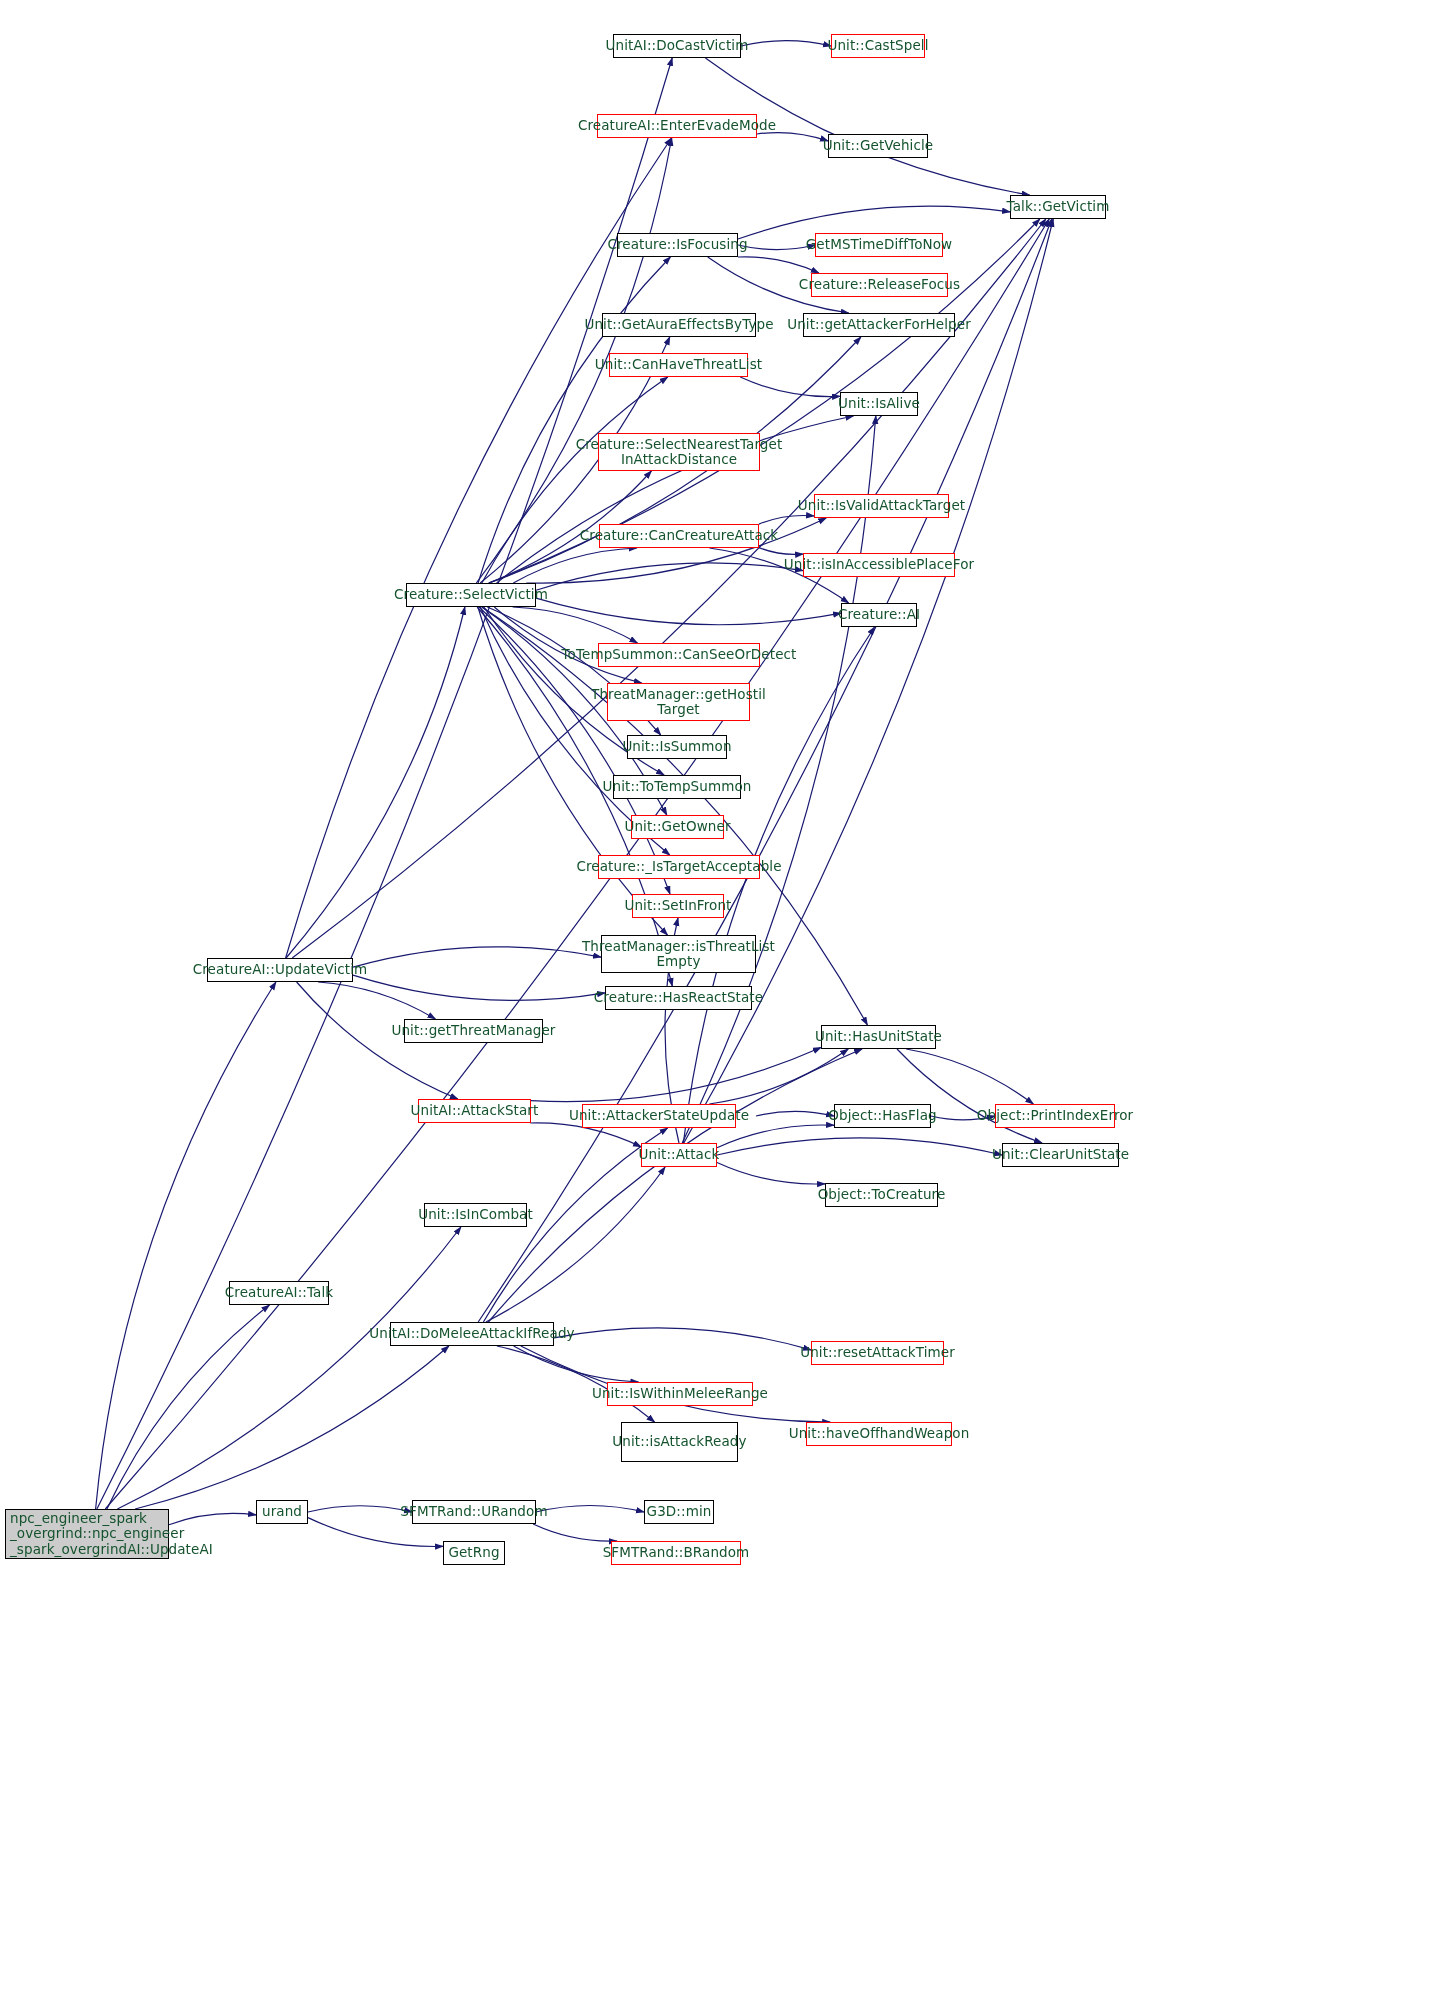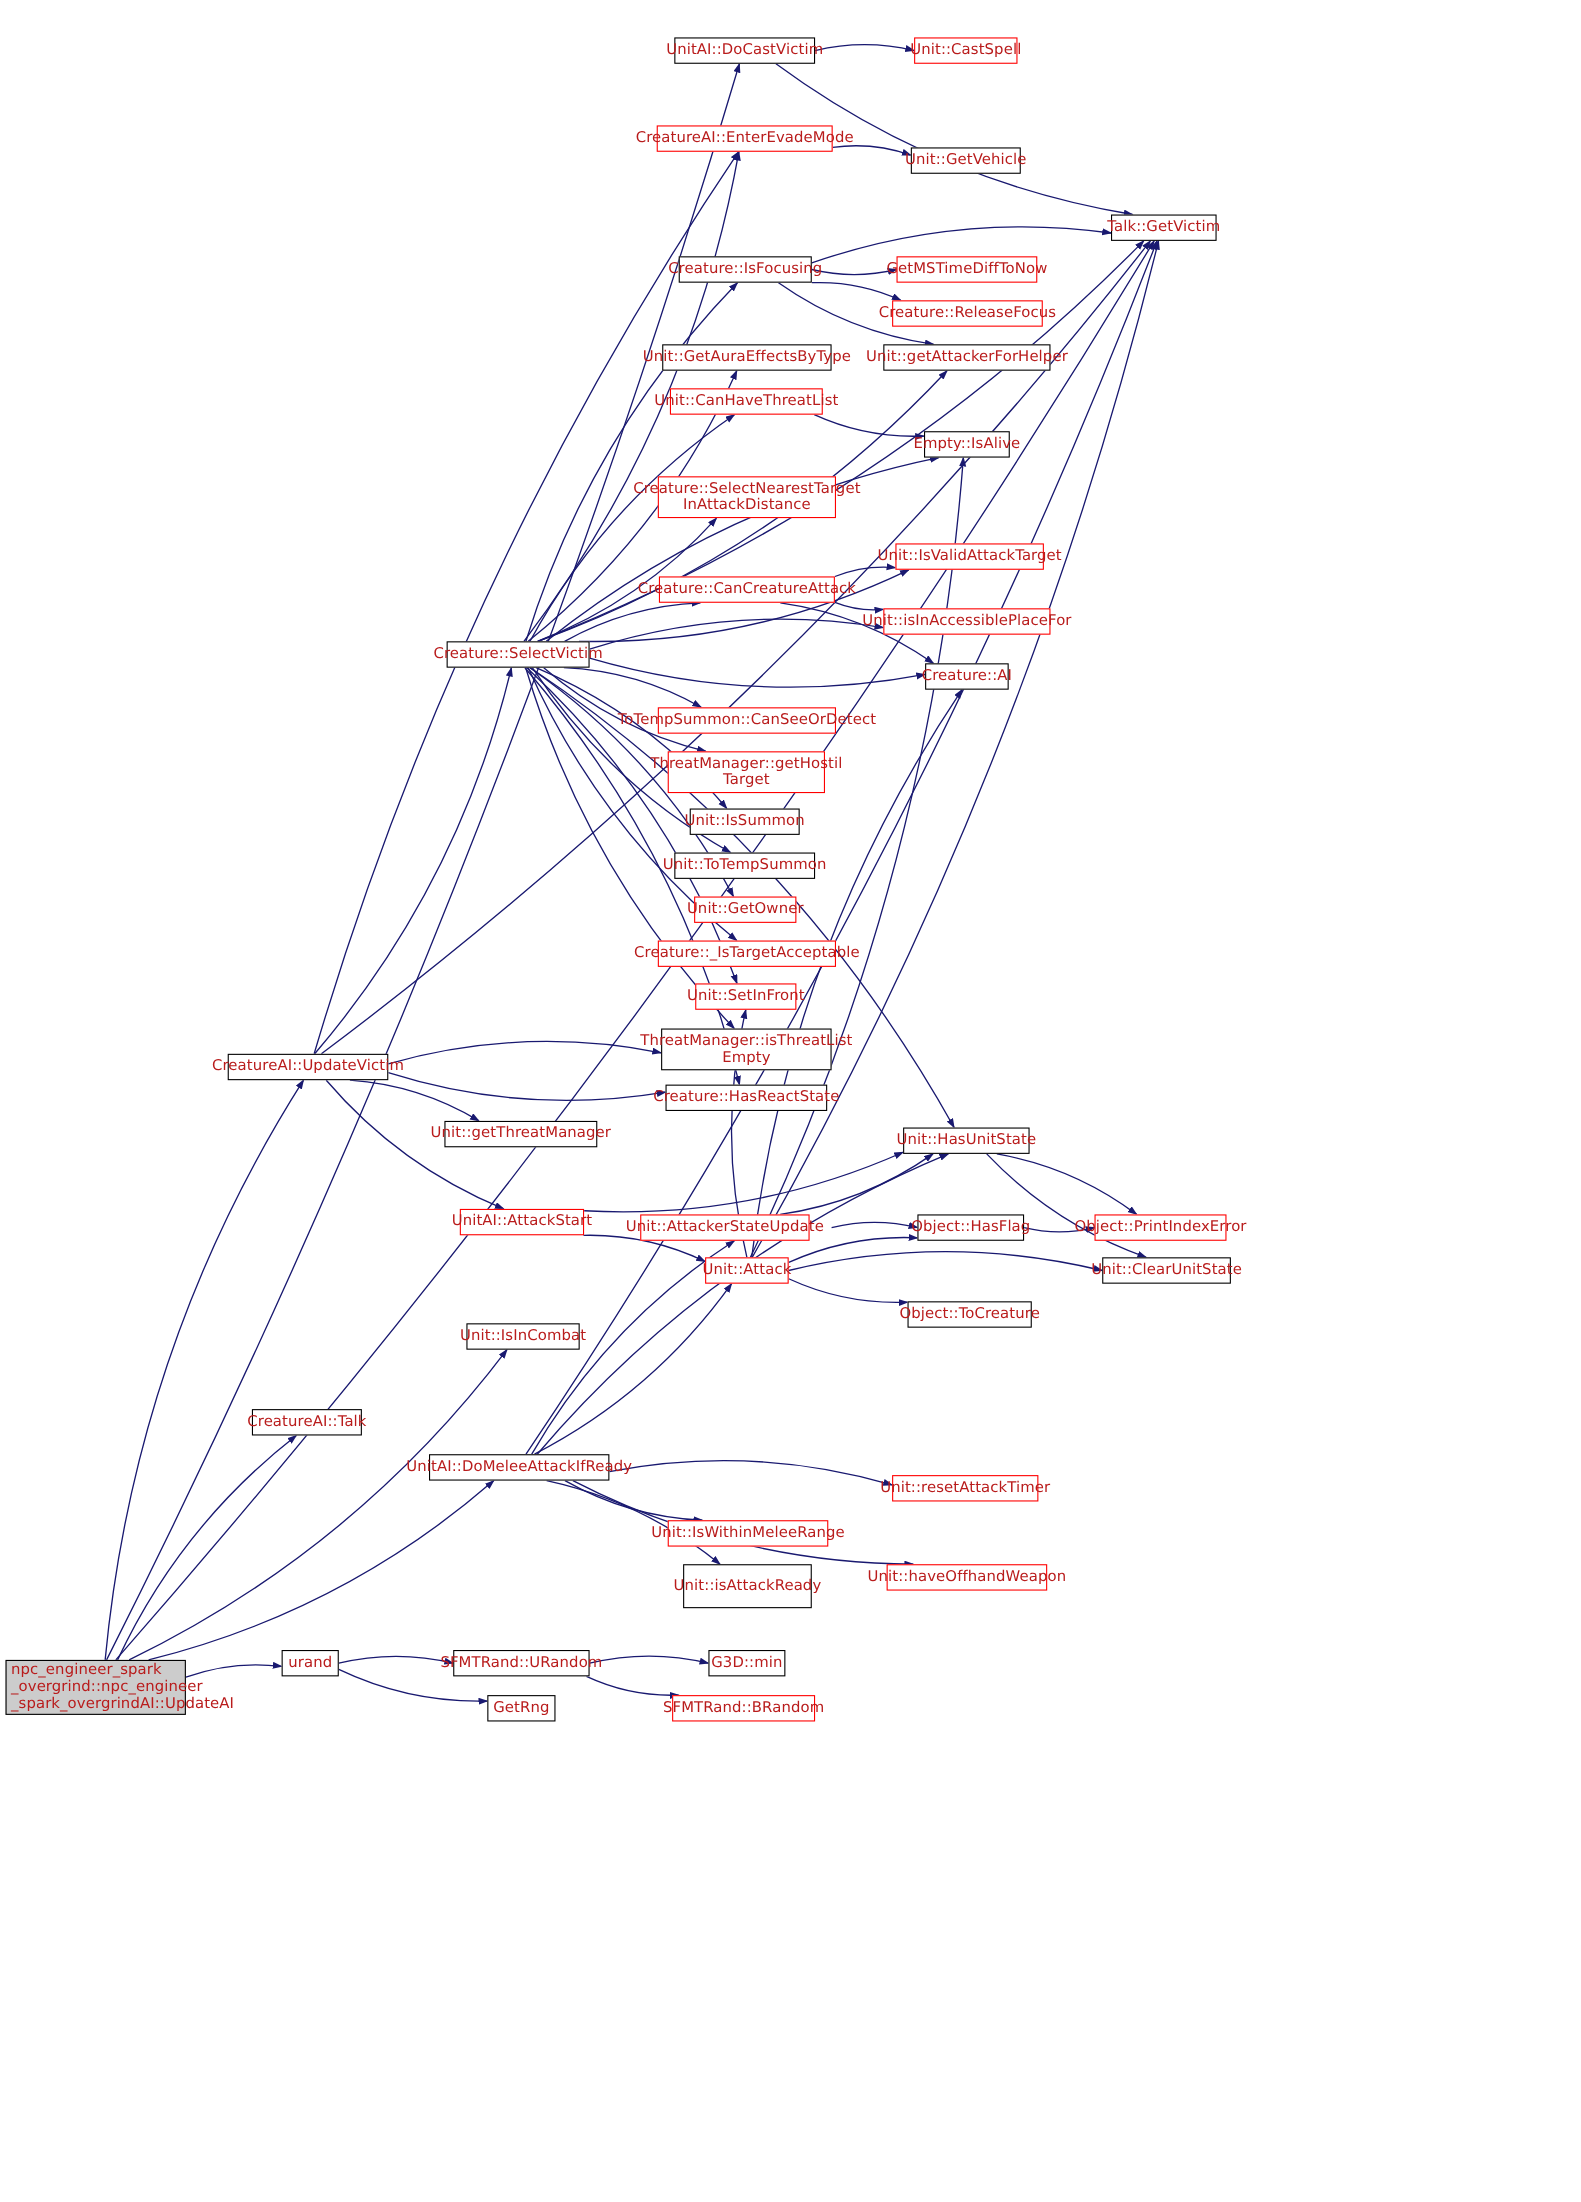--- a/index.html
+++ b/index.html
@@ -1,21 +1,21 @@
 <!DOCTYPE html>
 <html><head>
 <meta charset="utf-8">
 <style>
   html,body{margin:0;padding:0;background:#ffffff;}
   #canvas{position:relative;width:1437px;height:2002px;background:#ffffff;
           font-family:"DejaVu Sans","Liberation Sans",sans-serif;overflow:hidden;}
   svg.edges{position:absolute;left:0;top:0;width:1437px;height:2002px;}
   .node{position:absolute;box-sizing:border-box;border:1px solid #000000;background:#ffffff;
         display:flex;align-items:center;justify-content:center;text-align:center;
-        font-size:13.5px;color:#b91c1c;line-height:1.12;letter-spacing:0.1px;
+        font-size:13.5px;color:#14532d;line-height:1.12;letter-spacing:0.1px;
         padding:1px 4px;white-space:pre-line;}
   .node.red{border:1px solid #ff0000;}
   .node.root{background:#cccccc;border:1px solid #000000;justify-content:flex-start;text-align:left;}
 </style>
 </head>
 <body>
 
 <div id="canvas">
   <svg class="edges">
     <defs>
@@ -107,21 +107,21 @@
       <div class="node red" style="left: 831px; top: 34px; width: 94px; height: 24px;">Unit::CastSpell</div>
       <div class="node red" style="left: 597px; top: 114px; width: 160px; height: 24px;">CreatureAI::EnterEvadeMode</div>
       <div class="node" style="left: 828px; top: 134px; width: 100px; height: 24px;">Unit::GetVehicle</div>
       <div class="node" style="left: 1010px; top: 195px; width: 96px; height: 24px;">Talk::GetVictim</div>
       <div class="node" style="left: 617px; top: 233px; width: 121px; height: 24px;">Creature::IsFocusing</div>
       <div class="node red" style="left: 815px; top: 233px; width: 128px; height: 24px;">GetMSTimeDiffToNow</div>
       <div class="node red" style="left: 811px; top: 273px; width: 137px; height: 24px;">Creature::ReleaseFocus</div>
       <div class="node" style="left: 602px; top: 313px; width: 154px; height: 24px;">Unit::GetAuraEffectsByType</div>
       <div class="node" style="left: 803px; top: 313px; width: 152px; height: 24px;">Unit::getAttackerForHelper</div>
       <div class="node red" style="left: 609px; top: 353px; width: 139px; height: 24px;">Unit::CanHaveThreatList</div>
-      <div class="node" style="left: 840px; top: 392px; width: 78px; height: 24px;">Empty::IsAlive</div>
+      <div class="node" style="left: 840px; top: 392px; width: 78px; height: 24px;">Unit::IsAlive</div>
       <div class="node red" style="left: 598px; top: 433px; width: 162px; height: 38px;">Creature::SelectNearestTarget
 InAttackDistance</div>
       <div class="node red" style="left: 814px; top: 494px; width: 135px; height: 24px;">Unit::IsValidAttackTarget</div>
       <div class="node red" style="left: 599px; top: 524px; width: 160px; height: 24px;">Creature::CanCreatureAttack</div>
       <div class="node red" style="left: 803px; top: 553px; width: 152px; height: 24px;">Unit::isInAccessiblePlaceFor</div>
       <div class="node" style="left: 406px; top: 583px; width: 130px; height: 24px;">Creature::SelectVictim</div>
       <div class="node" style="left: 841px; top: 603px; width: 76px; height: 24px;">Creature::AI</div>
       <div class="node red" style="left: 598px; top: 643px; width: 162px; height: 24px;">ToTempSummon::CanSeeOrDetect</div>
       <div class="node red" style="left: 607px; top: 683px; width: 143px; height: 38px;">ThreatManager::getHostil
 Target</div>

